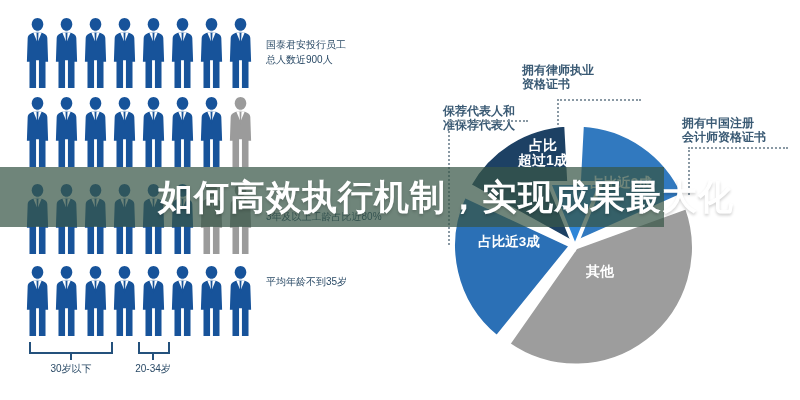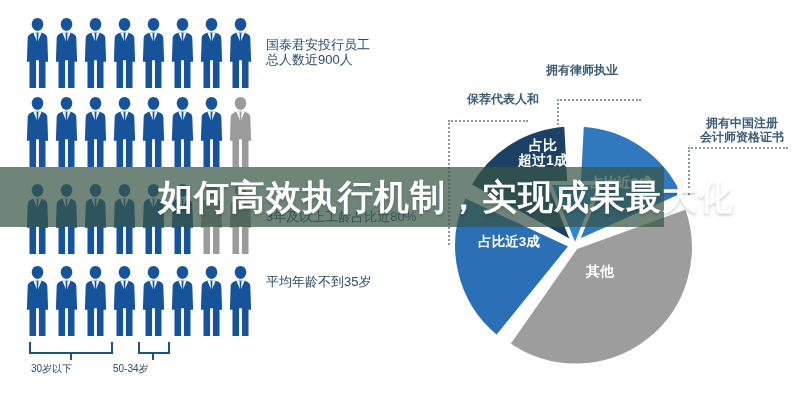--- a/index.html
+++ b/index.html
@@ -2,33 +2,33 @@
 <html><head>
 <meta charset="utf-8">
 <style>
   html,body{margin:0;padding:0;background:#fff;}
   #stage{position:relative;width:800px;height:400px;background:#ffffff;overflow:hidden;
          font-family:"Liberation Sans",sans-serif;}
   
   .prow{position:absolute;left:24px;display:flex;gap:2px;}
   .pi{width:27px;height:71px;color:#17539a;display:block;}
   .pi.g{color:#9b9b9b;}
-  .rowlabel{position:absolute;left:266px;color:#2a4a66;font-size:13px;line-height:15px;
+  .rowlabel{position:absolute;left:266px;color:#2a4a66;font-size:10px;line-height:15px;
             white-space:nowrap;}
   
   .bk{position:absolute;background:none;}
   .bk .bar{position:absolute;height:0;border-top:2px solid #24517c;}
   .bk .tick{position:absolute;width:0;border-left:2px solid #24517c;}
-  .bklabel{position:absolute;color:#2a4a66;font-size:10px;text-align:left;white-space:nowrap;}
+  .bklabel{position:absolute;color:#2a4a66;font-size:10px;text-align:center;white-space:nowrap;}
   
   #pie-svg{position:absolute;left:0;top:0;}
   .slice{stroke:#ffffff;stroke-width:4;}
   .ptxt{fill:#ffffff;font-weight:bold;font-family:"Liberation Sans",sans-serif;text-anchor:middle;}
   
-  .callout{position:absolute;width:120px;text-align:center;color:#3a5a74;font-size:12px;
+  .callout{position:absolute;width:120px;text-align:left;color:#3a5a74;font-size:12px;
            font-weight:600;line-height:14px;white-space:nowrap;}
   .dot-h{position:absolute;height:0;border-top:2px dotted #8a99a4;}
   .dot-v{position:absolute;width:0;border-left:2px dotted #8a99a4;}
   
   #banner{position:absolute;left:0;top:167px;width:664px;height:60px;
           background:rgba(56,86,70,0.72);z-index:5;}
   #headline{position:absolute;left:158px;top:50%;transform:translateY(-50%);
             color:#ffffff;font-size:35px;font-weight:900;letter-spacing:1px;
             white-space:nowrap;text-shadow:0 2px 3px rgba(0,0,0,0.18);}
 </style>
@@ -171,49 +171,51 @@
     <div class="tick" style="left:70px;top:354px;height:6px"></div>
   </div>
   <div class="bklabel" style="left:31px;top:362px;width:80px">30岁以下</div>
 
   <div class="bk">
     <div class="bar" style="left:138px;top:352px;width:32px"></div>
     <div class="tick" style="left:138px;top:342px;height:10px"></div>
     <div class="tick" style="left:168px;top:342px;height:10px"></div>
     <div class="tick" style="left:152px;top:354px;height:6px"></div>
   </div>
-  <div class="bklabel" style="left:113px;top:362px;width:80px">50-34岁</div>
+  <div class="bklabel" style="left:113px;top:362px;width:80px">20-34岁</div>
 
   <svg id="pie-svg" width="800" height="400" viewBox="0 0 800 400">
 
     <path class="slice" fill="#3179bf" d="M575.7 242.5 L581.9 124.7 A118 118 0 0 1 683.5 194.5 Z"></path>
 
     <path class="slice" fill="#9d9d9d" d="M575.8 247.4 L686.7 207.0 A118 118 0 0 1 508.1 344.1 Z"></path>
 
     <path class="slice" fill="#2b70b6" d="M571.1 245.7 L496.8 337.4 A118 118 0 0 1 464.2 195.8 Z"></path>
 
     <path class="slice" fill="#1d4164" d="M572.4 242.5 L469.2 185.3 A118 118 0 0 1 566.2 124.7 Z"></path>
 
     <path class="slice" fill="#2f86d8" d="M575 247 L549 183 L601 183 Z"></path>
 
     <text class="ptxt" x="543" y="150" font-size="14">占比</text>
     <text class="ptxt" x="543" y="165" font-size="14">超过1成</text>
     <text class="ptxt" x="621" y="187" font-size="13.5">占比近2成</text>
     <text class="ptxt" x="509" y="246" font-size="13.5">占比近3成</text>
     <text class="ptxt" x="600" y="276" font-size="14">其他</text>
   </svg>
 
-  <div class="callout" style="left:443px;top:92px">
+  <div class="callout" style="left:443px;top:104px">
     <div>保荐代表人和</div>
+    <div>准保荐代表人</div>
   </div>
   <div class="dot-h" style="left:448px;top:120px;width:80px"></div>
   <div class="dot-v" style="left:448px;top:120px;height:125px"></div>
 
   <div class="callout" style="left:522px;top:63px">
     <div>拥有律师执业</div>
+    <div>资格证书</div>
   </div>
   <div class="dot-h" style="left:557px;top:99px;width:84px"></div>
   <div class="dot-v" style="left:557px;top:99px;height:26px"></div>
 
   <div class="callout" style="left:682px;top:116px">
     <div>拥有中国注册</div>
     <div>会计师资格证书</div>
   </div>
   <div class="dot-h" style="left:688px;top:147px;width:100px"></div>
   <div class="dot-v" style="left:688px;top:147px;height:48px"></div>

